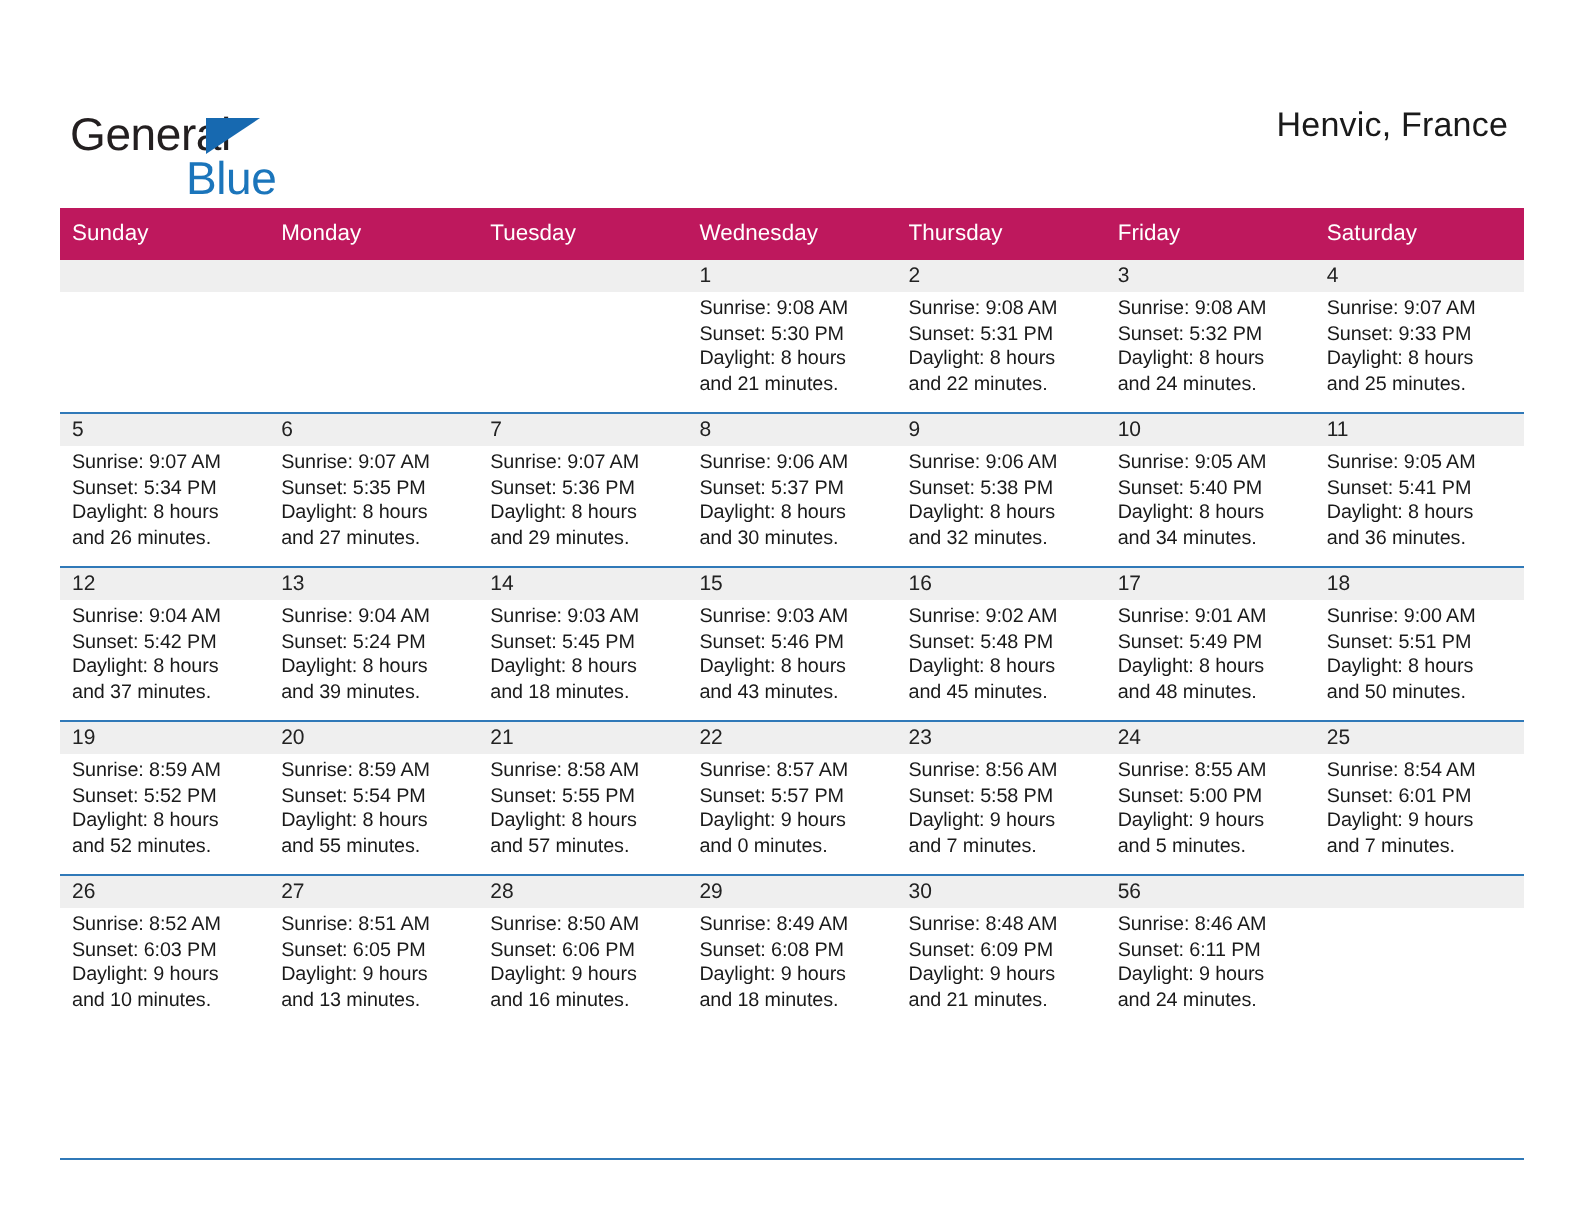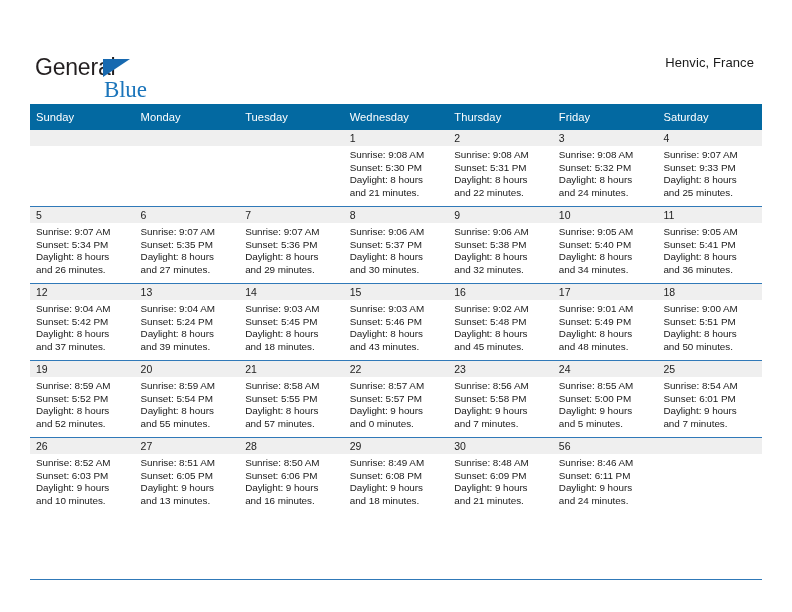--- a/index.html
+++ b/index.html
@@ -56,56 +56,55 @@
     border-bottom: 18px solid transparent;
   }
   .logo-blue {
     position: absolute;
     left: 58px;
     top: 22px;
     font-size: 23px;
     line-height: 27px;
     letter-spacing: -0.2px;
     color: #1b75bb;
-    font-family: Liberation Serif, serif;
-    margin-left: 11px;
+    font-family: Liberation Sans, sans-serif;
   }
   .title-block {
     position: absolute;
     right: 36px;
     top: 34px;
     text-align: right;
   }
   .cal-title {
     font-size: 25.5px;
     line-height: 31px;
     color: #1a1a1a;
     font-weight: normal;
     margin: 0;
     letter-spacing: 0.1px;
   }
   .cal-subtitle {
-    font-size: 13px;
+    font-size: 17px;
     line-height: 18px;
     color: #1a1a1a;
     margin: 4px 2px 0 0;
     letter-spacing: 0.1px;
   }
 
   
   .calendar {
     position: absolute;
     left: 30px;
     top: 104px;
     width: 732px;
     border-collapse: collapse;
     table-layout: fixed;
   }
   .calendar th {
-    background: #0369a1;
+    background: #be185d;
     color: #ffffff;
     font-size: 11.2px;
     font-weight: normal;
     text-align: left;
     padding: 6px 0 7px 6px;
     height: 13px;
     letter-spacing: 0.05px;
     border: none;
   }
   .calendar td {

